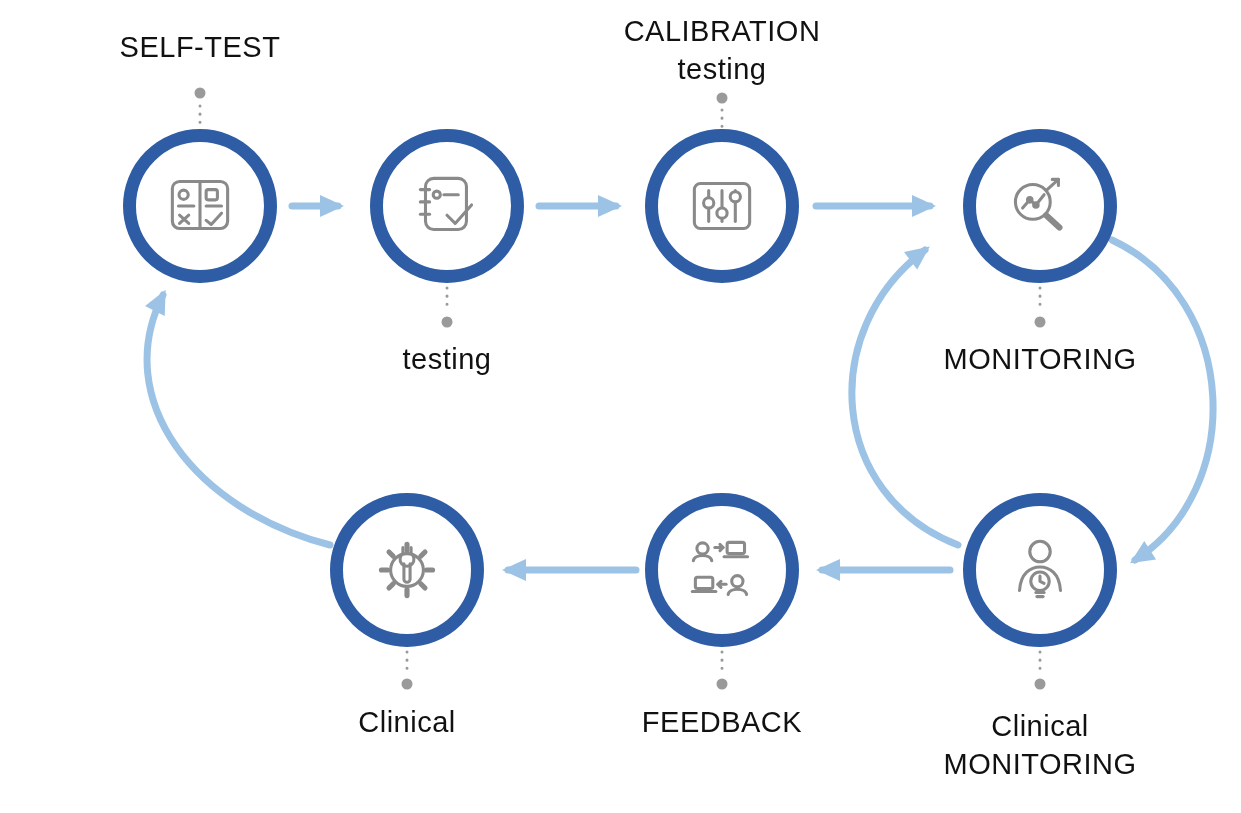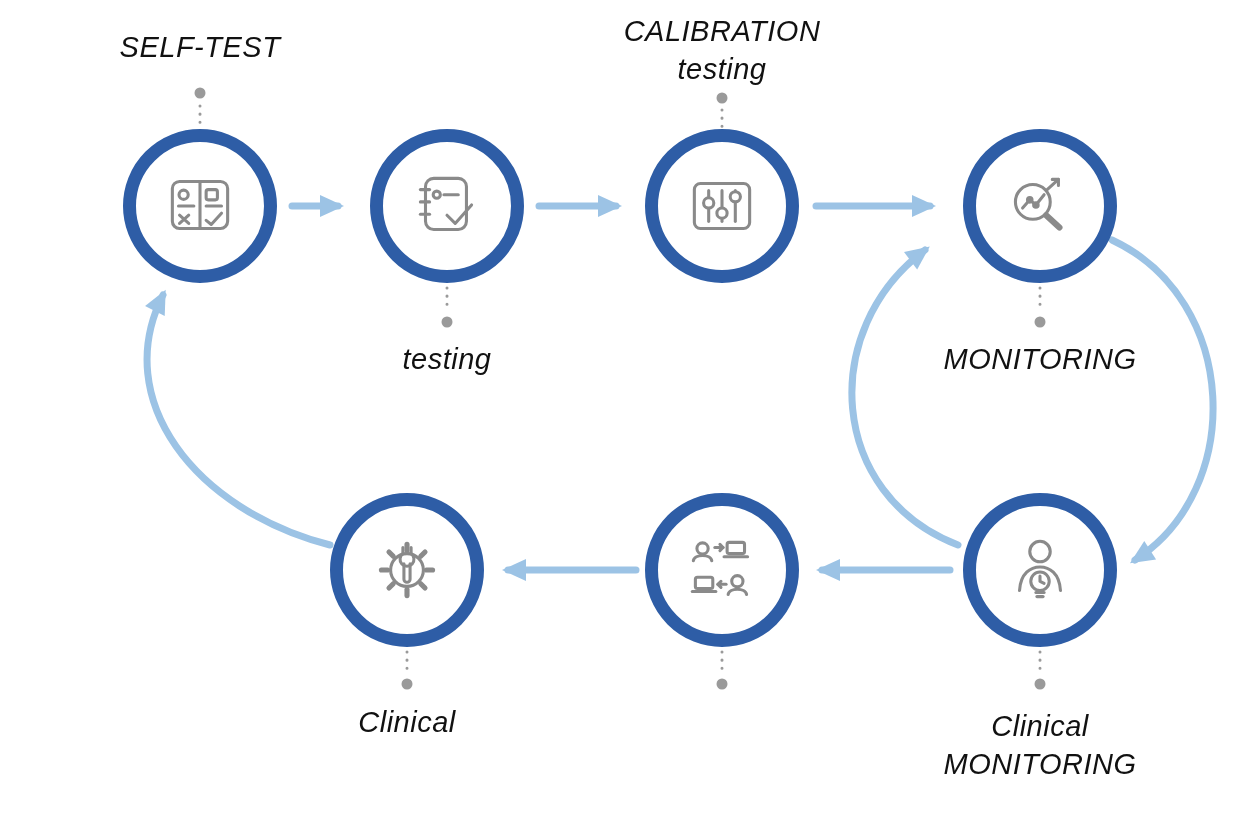--- a/index.html
+++ b/index.html
@@ -1,17 +1,17 @@
 <!DOCTYPE html>
 <html style="--ring: #2e5da6; --arrow: #9cc3e5; --icon: #8a8a8a; --dot: #9a9a9a; --text: #111111; --background: #ffffff;"><head>
 <meta charset="utf-8">
 <style>
   * { margin:0; padding:0; box-sizing:border-box; }
   html,body { width:1241px; height:813px; background:#fff; font-family:"Liberation Sans", sans-serif; }
-  .stage { position:relative; width:1241px; height:813px; overflow:hidden; background:var(--background,#fff);font-style:italic; }
+  .stage { position:relative; width:1241px; height:813px; overflow:hidden; background:var(--background,#fff); }
 
   .arrows { position:absolute; left:0; top:0; z-index:1; }
   .flow path { stroke:var(--arrow); stroke-width:7; fill:none; stroke-linecap:round; }
   #ah path { fill:var(--arrow); stroke:none; }
   .dotline path { stroke:var(--dot); stroke-width:3; fill:none; stroke-linecap:round; stroke-dasharray:0.1 8; }
   .dotfill circle { fill:var(--dot); stroke:none; }
 
   .node { position:absolute; width:154px; height:154px; border-radius:50%;
           border:13px solid var(--ring); background:#fff; z-index:2;
           display:flex; align-items:center; justify-content:center; }
@@ -175,18 +175,22 @@
 
   <div class="label" style="left:890px; top:340px;">
     <span>MONITORING</span>
   </div>
 
   <div class="label" style="left:890px; top:707px;">
     <span>Clinical</span>
     <span>MONITORING</span>
   </div>
 
+  <div class="label" style="left:572px; top:703px;">
+    <span>FEEDBACK</span>
+    <span></span>
+  </div>
 
   <div class="label" style="left:257px; top:703px;">
     <span>Clinical</span>
   </div>
 
 </div>
 
 </body></html>

